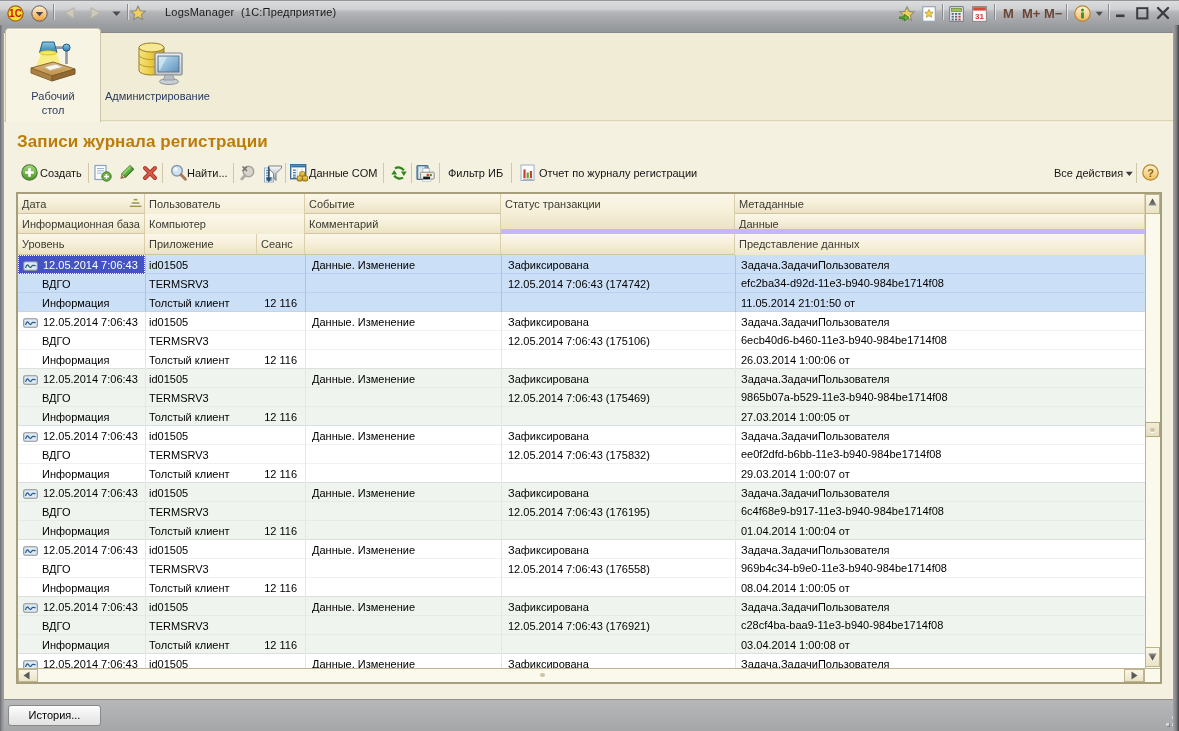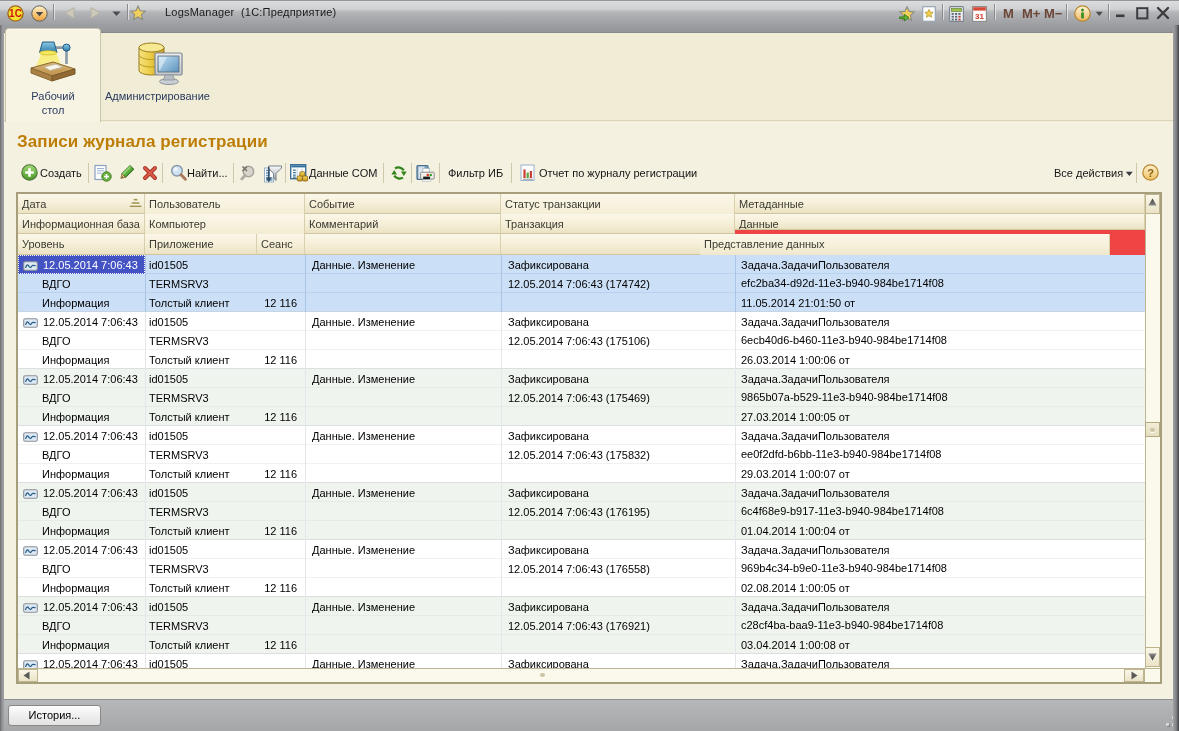--- a/index.html
+++ b/index.html
@@ -9,21 +9,21 @@
 #ttext{position:absolute;left:165px;top:6px;font-size:11px;color:#1b1b1b;letter-spacing:.2px}
 #tabstrip{left:0;top:25px;width:1179px;height:97px;background:#f0ecd6}
 #graytop{position:absolute;left:0;top:0;width:1179px;height:8px;background:linear-gradient(#9da0a3,#929497);border-bottom:1px solid #87888c}
 #tabline{position:absolute;left:0;top:95px;width:1179px;height:1px;background:#dcd5ba}
 #tab1{position:absolute;left:5px;top:3px;width:96px;height:94px;background:#f7f4e4;border:1px solid #cbc4a8;border-bottom:none;border-radius:4px 4px 0 0;box-shadow:inset 0 1px 0 #fdfcf6}
 .tlab{position:absolute;font-size:11px;color:#2b3b60;text-align:center;line-height:14px}
 #content{left:4px;top:122px;width:1169px;height:577px;background:#f5f1e1}
 #ptitle{position:absolute;left:13px;top:10px;font-size:17px;font-weight:bold;color:#bd7d05;letter-spacing:.1px}
 .tx{position:absolute;font-size:11px;color:#151515;white-space:nowrap}
 .tbsep{position:absolute;top:41px;width:1px;height:20px;background:#cfc7a9}
-#grid{position:absolute;left:12px;top:70px;width:1146px;height:492px;border:2px solid #a79e7c;background:#ef4444}
+#grid{position:absolute;left:12px;top:70px;width:1146px;height:492px;border:2px solid #a79e7c;background:#c4b5fd}
 .hc{position:absolute;background:linear-gradient(#fbf7e9 0%,#f5eed7 55%,#ece3c4 100%);border-right:1px solid #d9d0ab;border-bottom:1px solid #cfc5a0;font-size:11px;color:#3b3b33;padding:4px 0 0 4px;white-space:nowrap;overflow:hidden}
 .dc{position:absolute;font-size:11px;color:#000;white-space:nowrap;overflow:hidden}
 #dataclip{position:absolute;left:0;top:61px;width:1127px;height:413px;overflow:hidden;background:#fff}
 .vline{position:absolute;width:1px}
 .sbtn{position:absolute;background:linear-gradient(#faf7e9,#eae3c6);border:1px solid #beb58e}
 #statusbar{left:2px;top:699px;width:1179px;height:48px;background:linear-gradient(#b6b7b9 0%,#a8a9ab 60%,#9d9ea1 100%);border-top:1px solid #8e8f91;border-bottom:3px solid #595a5e}
 #histbtn{position:absolute;left:6px;top:5px;width:93px;height:21px;background:linear-gradient(#fdfdfd,#f0f0f0 45%,#e2e2e2);border:1px solid #888;border-radius:3px;font-size:11px;color:#000;text-align:center;padding-top:3px}
 #lborder{left:0;top:25px;width:4px;height:706px;background:linear-gradient(90deg,#68686c 0%,#8d8e91 40%,#a2a3a6 100%)}
 #rborder{left:1173px;top:25px;width:6px;height:706px;background:linear-gradient(90deg,#a2a3a6 0%,#808184 55%,#5c5d61 80%,#424347 100%)}
 </style></head><body>
@@ -307,28 +307,27 @@
     </svg>
 <div id="grid">
       <div class="hc" style="left:0px;top:0px;width:127px;height:20px">Дата</div>
       <div class="hc" style="left:127px;top:0px;width:160px;height:36px">Пользователь</div>
       <div class="hc" style="left:287px;top:0px;width:196px;height:20px">Событие</div>
       <div class="hc" style="left:483px;top:0px;width:234px;height:36px">Статус транзакции</div>
       <div class="hc" style="left:717px;top:0px;width:410px;height:20px">Метаданные</div>
       <div class="hc" style="left:0px;top:20px;width:127px;height:20px">Информационная база</div>
       <div class="hc" style="left:127px;top:20px;width:160px;height:32px">Компьютер</div>
       <div class="hc" style="left:287px;top:20px;width:196px;height:20px">Комментарий</div>
-      <div class="hc" style="left:483px;top:20px;width:234px;height:20px">Транзакция</div>
       <div class="hc" style="left:717px;top:20px;width:410px;height:16px">Данные</div>
       <div class="hc" style="left:0px;top:40px;width:127px;height:21px">Уровень</div>
       <div class="hc" style="left:127px;top:40px;width:112px;height:21px">Приложение</div>
       <div class="hc" style="left:239px;top:40px;width:48px;height:21px">Сеанс</div>
       <div class="hc" style="left:287px;top:40px;width:196px;height:21px"></div>
       <div class="hc" style="left:483px;top:40px;width:234px;height:21px"></div>
-      <div class="hc" style="left:682px;top:40px;width:410px;height:27px">Представление данных</div>
+      <div class="hc" style="left:717px;top:40px;width:410px;height:27px">Представление данных</div>
       <svg class="a" style="left:111px;top:4px" width="13" height="10" viewBox="0 0 13 10">
         <g fill="#9a8e4a" stroke="#fdfbee" stroke-width="0.5">
           <rect x="4.3" y="0.8" width="4.4" height="2"></rect>
           <rect x="2.3" y="4" width="8.4" height="2"></rect>
           <rect x="0.3" y="7.2" width="12.4" height="2"></rect>
         </g>
       </svg>
       <div id="dataclip">
         <div class="a" style="left:0;top:0px;width:1127px;height:19px;background:#cbdff7;border-bottom:1px solid #b9d2ef"></div>
         <div class="a" style="left:0;top:19px;width:1127px;height:19px;background:#cbdff7;border-bottom:1px solid #b9d2ef"></div>
@@ -443,21 +442,21 @@
         <div class="dc" style="left:294px;top:289px">Данные. Изменение</div>
         <div class="dc" style="left:490px;top:289px">Зафиксирована</div>
         <div class="dc" style="left:723px;top:289px">Задача.ЗадачиПользователя</div>
         <div class="dc" style="left:24px;top:308px">ВДГО</div>
         <div class="dc" style="left:131px;top:308px">TERMSRV3</div>
         <div class="dc" style="left:490px;top:308px">12.05.2014 7:06:43 (176558)</div>
         <div class="dc" style="left:723px;top:307px">969b4c34-b9e0-11e3-b940-984be1714f08</div>
         <div class="dc" style="left:24px;top:327px">Информация</div>
         <div class="dc" style="left:131px;top:327px">Толстый клиент</div>
         <div class="dc" style="left:191px;top:327px;width:88px;text-align:right">12 116</div>
-        <div class="dc" style="left:723px;top:327px">02.08.2014 1:00:05 от</div>
+        <div class="dc" style="left:723px;top:327px">08.04.2014 1:00:05 от</div>
         <div class="a" style="left:0;top:342px;width:1127px;height:19px;background:#eff5ee;border-bottom:1px solid #e4ece4"></div>
         <div class="a" style="left:0;top:361px;width:1127px;height:19px;background:#eff5ee;border-bottom:1px solid #e4ece4"></div>
         <div class="a" style="left:0;top:380px;width:1127px;height:19px;background:#eff5ee;border-bottom:1px solid #dcdfdf"></div>
         <div class="dc" style="left:25px;top:346px">12.05.2014 7:06:43</div>
         <svg class="a" style="left:5px;top:348px" width="15" height="10" viewBox="0 0 15 10">
           <rect x="0.7" y="0.7" width="13.6" height="8.6" rx="1.5" fill="#ddeaf6" stroke="#8d9094" stroke-width="1.1"></rect>
           <path d="M2.6 7 C3.2 3.6 4.8 3.2 5.7 5 C6.6 6.9 8.1 7 8.9 5.1 C9.4 3.9 10.2 4.3 11.2 4.5 L12.6 4.6" fill="none" stroke="#2a5f8a" stroke-width="1.3"></path>
         </svg>
         <div class="dc" style="left:131px;top:346px">id01505</div>
         <div class="dc" style="left:294px;top:346px">Данные. Изменение</div>

